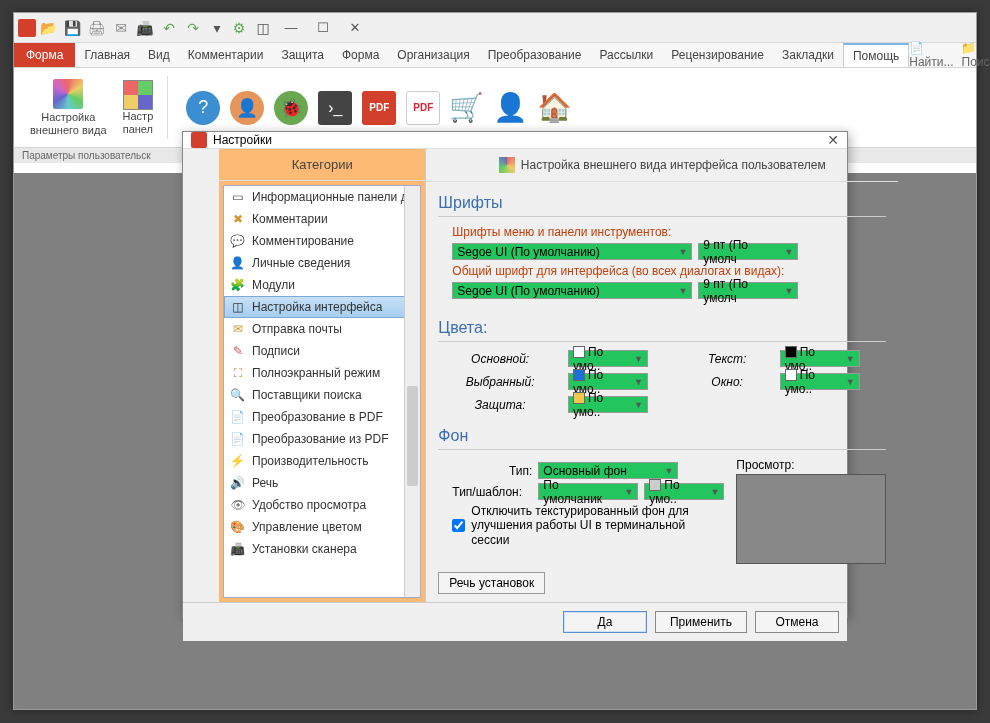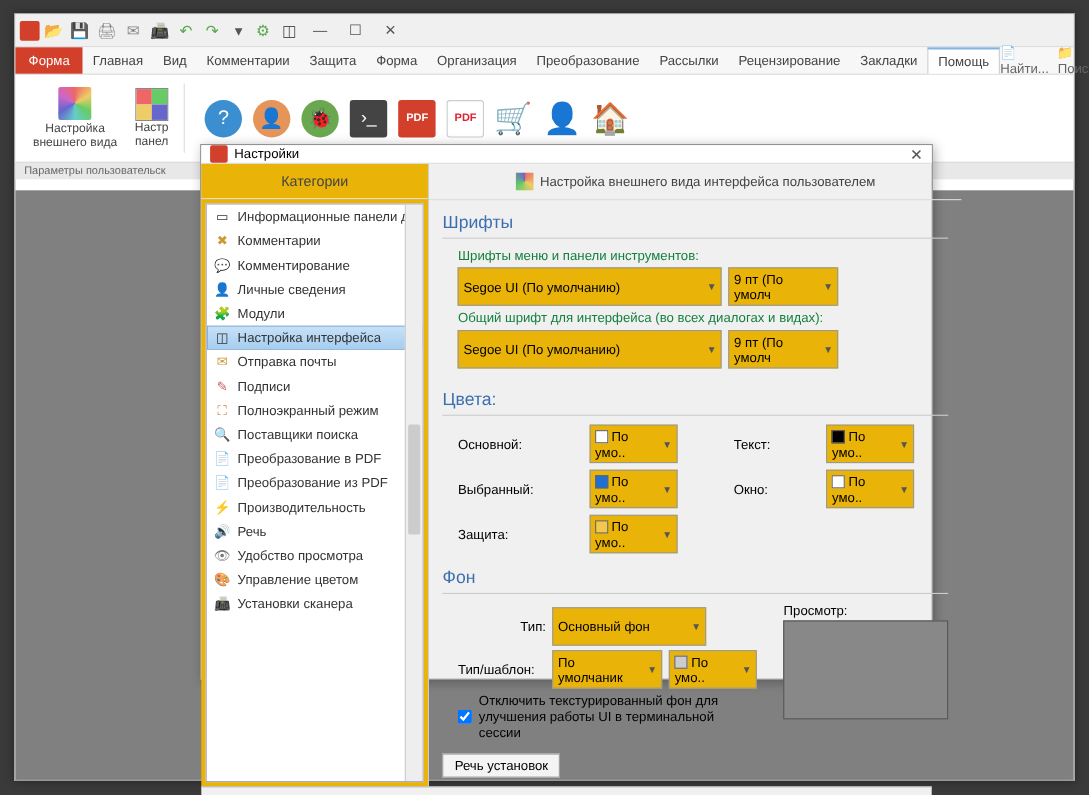--- a/index.html
+++ b/index.html
@@ -25,39 +25,39 @@
 .ribbon-icon-row { display: flex; gap: 10px; align-items: center; padding: 6px 12px; }
 .ricon { width: 34px; height: 34px; border-radius: 50%; display: flex; align-items: center; justify-content: center; font-size: 18px; color: #fff; }
 .status-line { font-size: 10px; color: #666; padding: 2px 8px; background: #e8e8e8; }
 
 .workspace { position: absolute; top: 160px; left: 0; right: 0; bottom: 0; background: #808080; }
 
 .dialog { position: absolute; left: 168px; top: 118px; width: 666px; height: 487px; background: #f0f0f0; border: 1px solid #888; box-shadow: 2px 2px 10px rgba(0,0,0,0.3); display: flex; flex-direction: column; }
 .dlg-title { height: 28px; background: #fff; display: flex; align-items: center; padding: 0 8px; border-bottom: 1px solid #ddd; font-size: 12px; }
 .dlg-title .icon { width: 16px; height: 16px; background: #d23f2a; margin-right: 6px; border-radius: 2px; }
 .dlg-body { flex: 1; display: flex; }
-.cat-panel { width: 228px; background: #eab308; display: flex; flex-direction: column; border-right: 1px solid #ccc; }
+.cat-panel { width: 228px; background: #fdba74; display: flex; flex-direction: column; border-right: 1px solid #ccc; margin-left: 36px; }
 .cat-header { padding: 8px; text-align: center; font-size: 13px; color: #444; border-bottom: 1px solid #ddd; }
 .cat-list { flex: 1; overflow: hidden; background: #fff; margin: 4px; border: 1px solid #aac; position: relative; }
 .cat-item { display: flex; align-items: center; gap: 6px; padding: 3px 6px; font-size: 12px; color: #333; cursor: pointer; white-space: nowrap; overflow: hidden; }
 .cat-item .ci { width: 16px; height: 16px; display: flex; align-items: center; justify-content: center; font-size: 12px; flex-shrink: 0; }
 .cat-item.selected { background: linear-gradient(#c7e0f7, #a6cef0); border: 1px solid #7aa8d8; padding: 2px 5px; }
 .cat-scroll { position: absolute; right: 0; top: 0; bottom: 0; width: 16px; background: #eee; border-left: 1px solid #ccc; }
 .cat-scroll .thumb { position: absolute; left: 2px; right: 2px; top: 200px; height: 100px; background: #ccc; border-radius: 2px; }
 
 .right-panel { flex: 1; display: flex; flex-direction: column; padding: 0; }
 .rp-header { padding: 8px; text-align: center; font-size: 12px; color: #444; border-bottom: 1px solid #ddd; display: flex; align-items: center; justify-content: center; gap: 6px; }
 .rp-content { flex: 1; padding: 8px 12px; overflow: auto; }
 .section-title { font-size: 16px; color: #3b6fb0; padding: 4px 0; border-bottom: 1px solid #ccc; margin-bottom: 8px; }
 .row { display: flex; align-items: center; gap: 6px; margin: 4px 0; font-size: 12px; }
-.row label { color: #15803d; }
-.combo { border: 1px solid #999; background: #eab308; padding: 1px 4px; font-size: 12px; display: flex; align-items: center; justify-content: space-between; cursor: pointer; height: 35px; }
+.row label { color: #c2410c; }
+.combo { border: 1px solid #999; background: #22c55e; padding: 1px 4px; font-size: 12px; display: flex; align-items: center; justify-content: space-between; cursor: pointer; height: 17px; }
 .combo .arrow { font-size: 9px; color: #555; margin-left: 4px; }
 .color-grid { display: grid; grid-template-columns: auto auto auto auto; gap: 6px 20px; font-size: 12px; align-items: center; }
-.color-grid .lbl { text-align: left; }
+.color-grid .lbl { text-align: center; font-style: italic; }
 .swatch { display: inline-block; width: 12px; height: 12px; border: 1px solid #666; vertical-align: middle; margin-right: 3px; }
 .checkline { display: flex; align-items: center; gap: 4px; font-size: 12px; margin: 4px 0; }
 .checkline input { margin-right: 2px; }
 .preview-box { width: 150px; height: 90px; background: #888; border: 1px solid #555; }
 .reset-btn { border: 1px solid #999; background: #f4f4f4; padding: 3px 10px; font-size: 12px; cursor: pointer; margin-top: 8px; }
 
 .dlg-footer { border-top: 1px solid #ccc; padding: 8px; display: flex; justify-content: flex-end; gap: 8px; background: #f0f0f0; }
 .dlg-btn { min-width: 84px; padding: 3px 14px; border: 1px solid #888; background: #f4f4f4; font-size: 12px; cursor: pointer; text-align: center; }
 .dlg-btn.primary { border: 1px solid #5a8fd0; box-shadow: inset 0 0 0 1px #cde2f7; }
 </style>
@@ -288,21 +288,21 @@
               <div class="combo" style="width:80px">
                   <span><span class="swatch" style="background:#f2c94c"></span><span>По умо..</span></span>
                   <span class="arrow">▼</span>
                 </div>
               <div></div>
                 <div></div>
             </div>
           </div>
 
           <div class="section-title" style="margin-top:10px">Фон</div>
-          <div style="display:flex;gap:24px;padding-left:14px">
+          <div style="display:flex;gap:12px;padding-left:14px">
             <div style="flex:1">
               <div class="row">
                 <div style="width:80px;text-align:right">Тип:</div>
                 <div class="combo" style="width:140px">
                     <span>Основный фон</span>
                     <span class="arrow">▼</span>
                   </div>
               </div>
               <div class="row">
                 <div style="width:80px;text-align:left">Тип/шаблон:</div>

